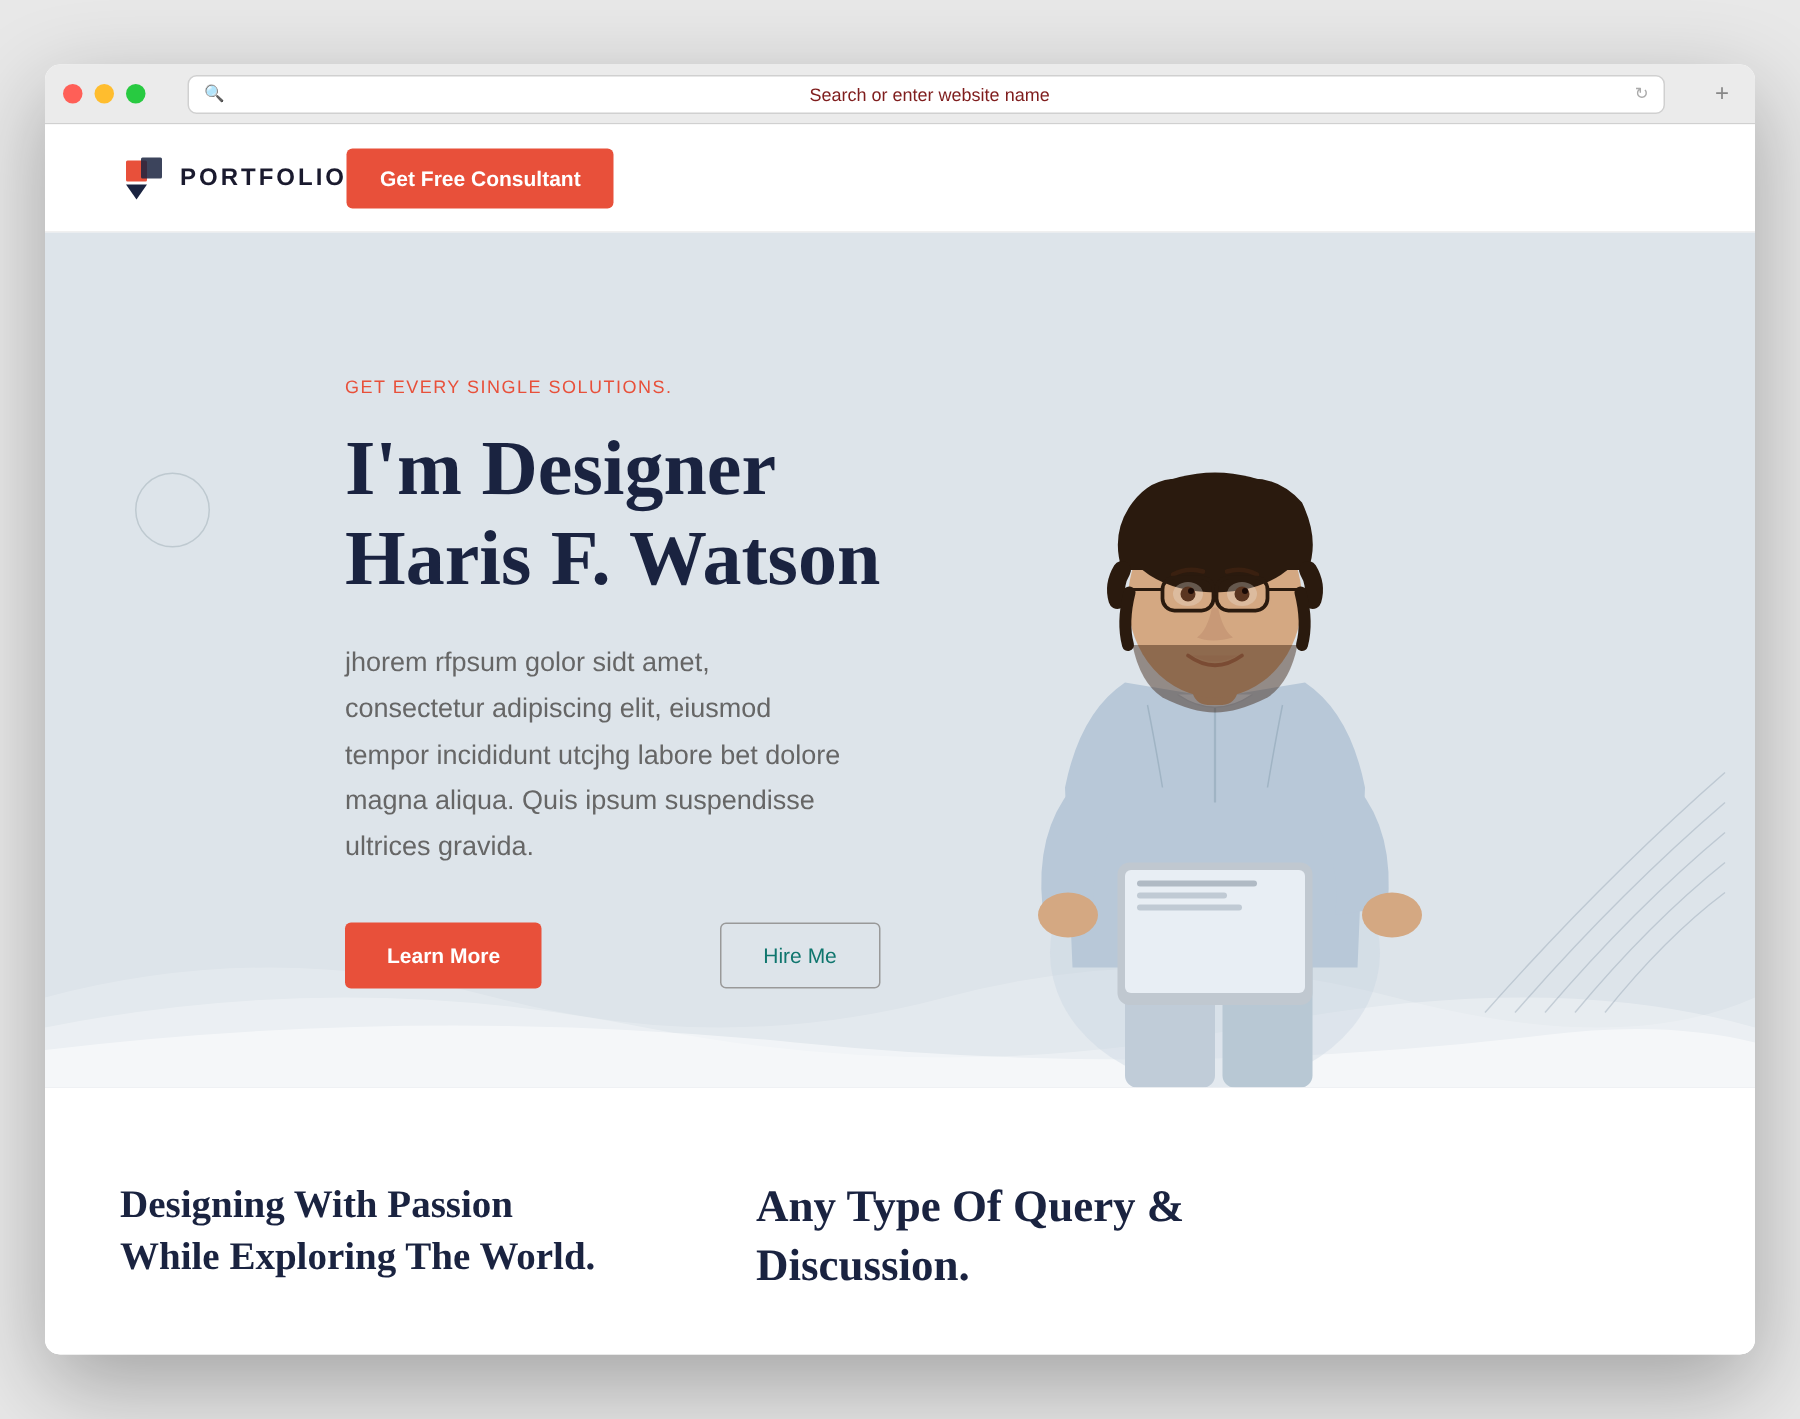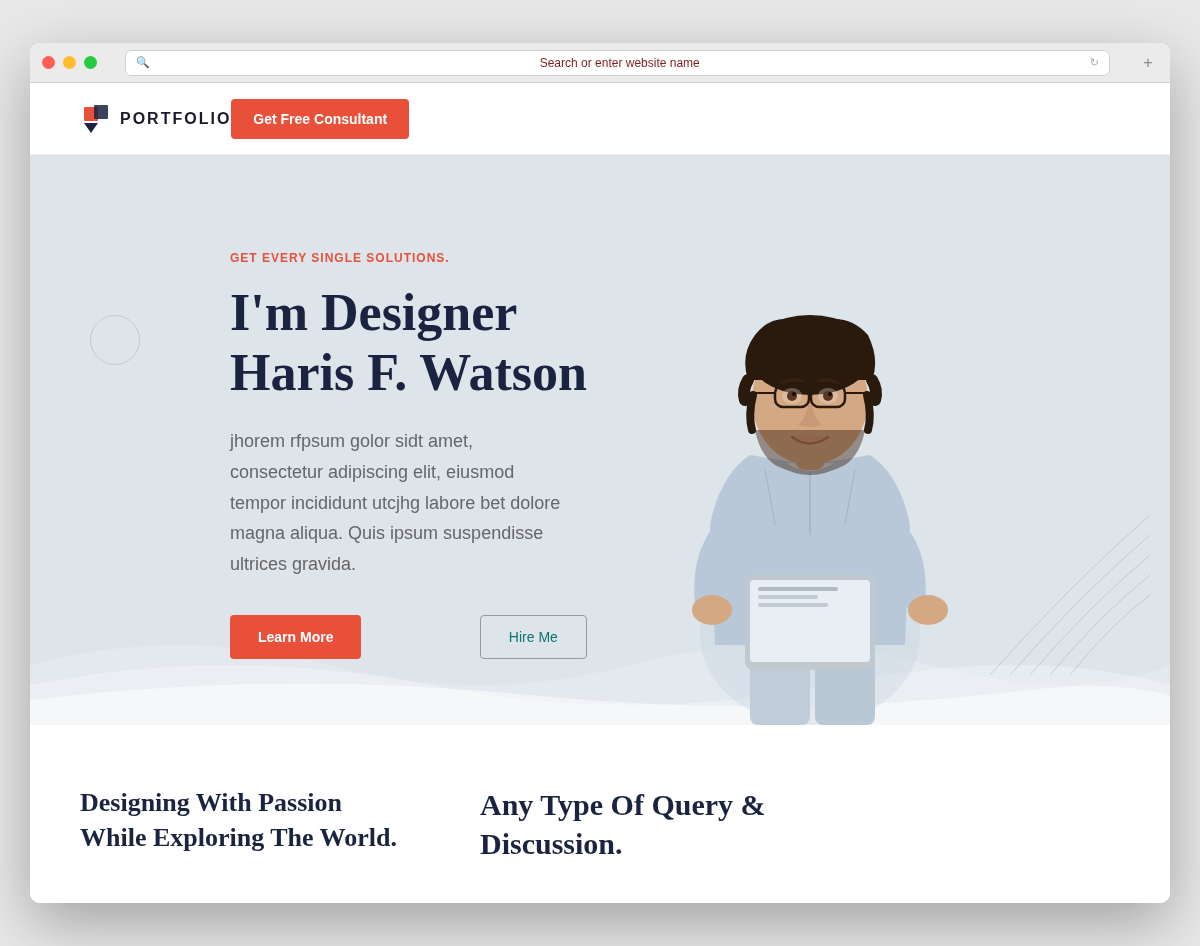--- a/index.html
+++ b/index.html
@@ -122,21 +122,21 @@
     }
     .hero-content {
       position: relative;
       z-index: 2;
       padding-left: 200px;
       padding-top: 30px;
     }
     .hero-eyebrow {
       color: #e8503a;
       font-size: 12px;
-      font-weight: 700;
+      font-weight: 400;
       letter-spacing: 1px;
       text-transform: uppercase;
       margin-bottom: 18px;
     }
     .hero-title {
       font-size: 52px;
       font-weight: 800;
       color: #1a2340;
       line-height: 1.15;
       margin-bottom: 24px;
@@ -199,21 +199,21 @@
       bottom: 0;
       left: 0;
       width: 100%;
     }
 
     
     .bottom-section {
       background: white;
       padding: 60px 50px 40px;
       display: flex;
-      gap: 80px;
+      gap: 104px;
       align-items: flex-start;
     }
     .bottom-left {
       max-width: 320px;
     }
     .bottom-title {
       font-size: 26px;
       font-weight: 800;
       color: #1a2340;
       line-height: 1.35;

